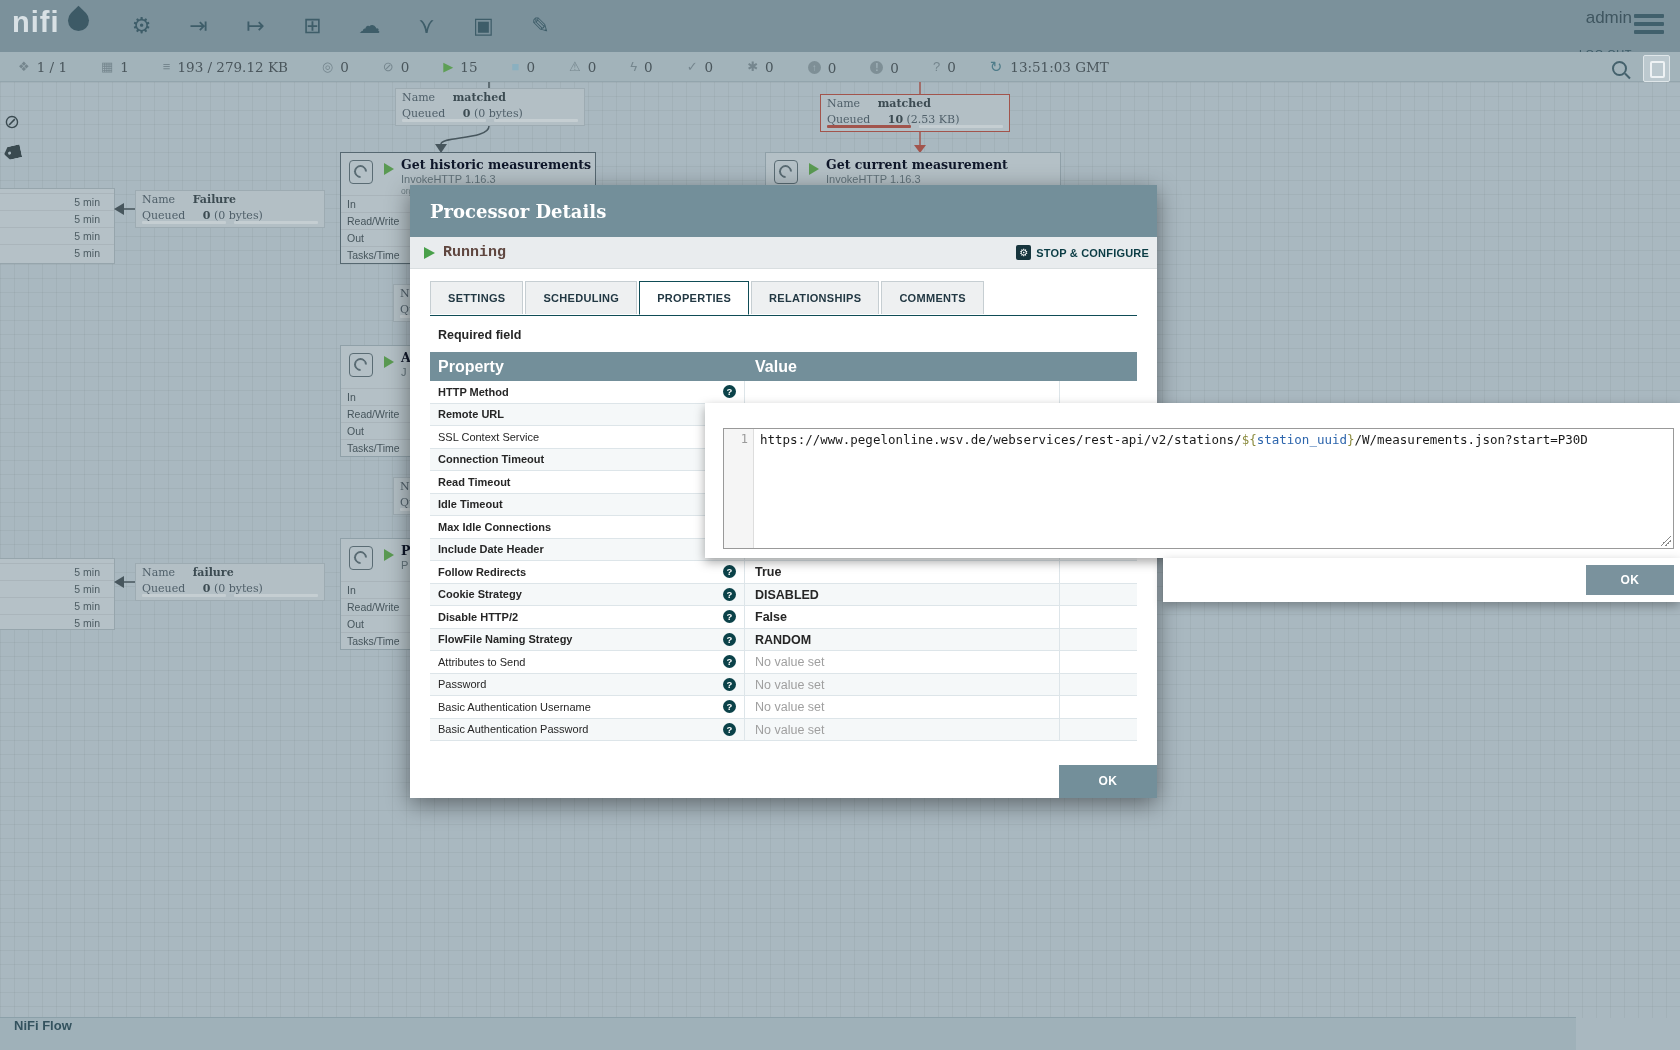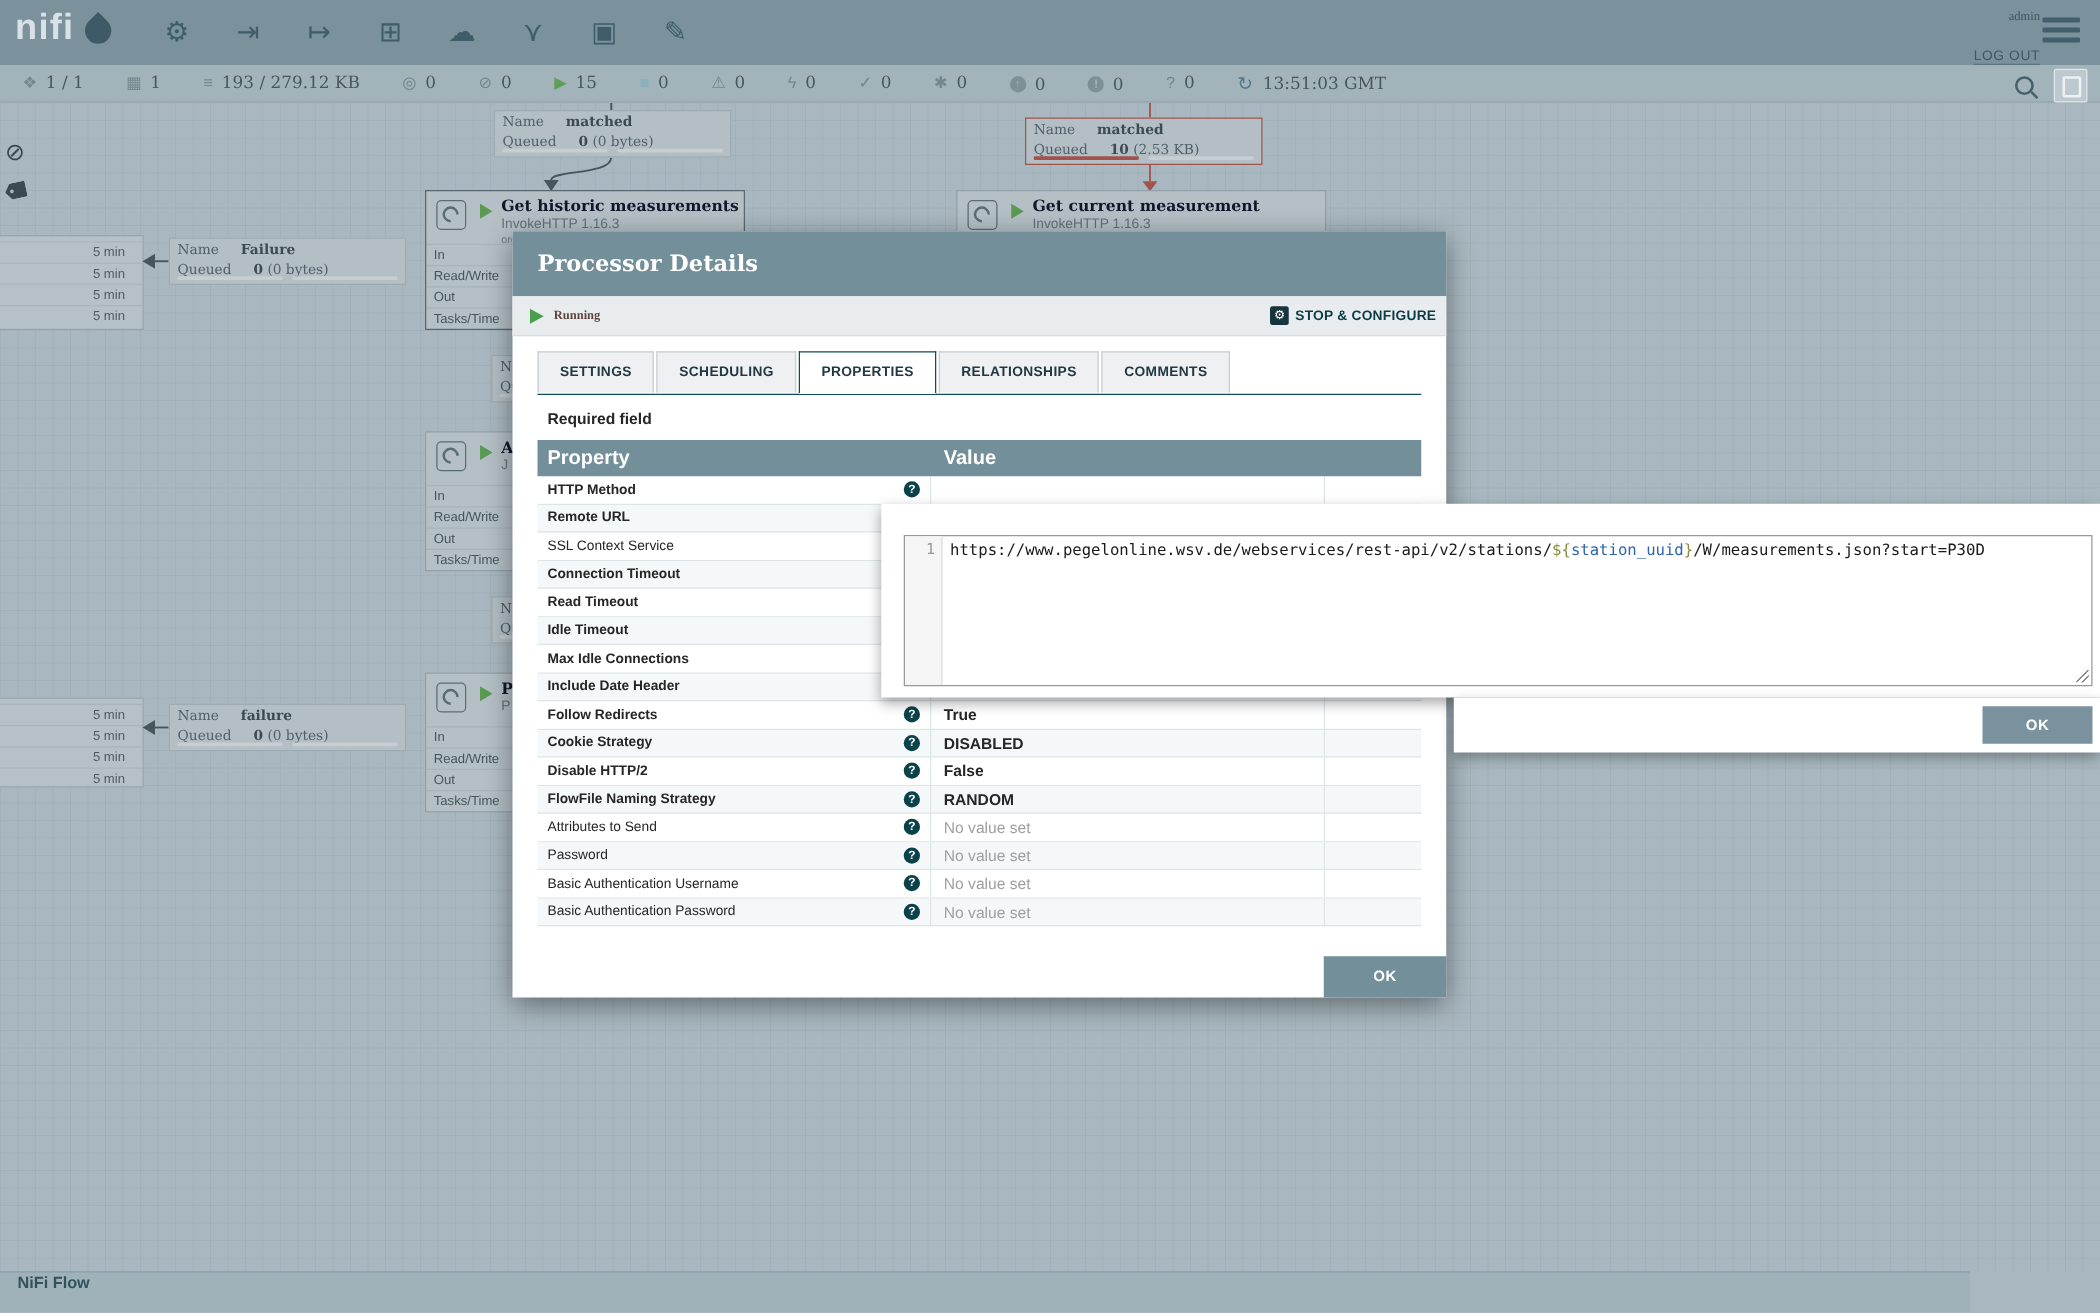--- a/index.html
+++ b/index.html
@@ -1,28 +1,28 @@
 <!DOCTYPE html>
 <html><head>
 <meta charset="utf-8">
 <style>
   html,body{margin:0;padding:0}
   body{width:1680px;height:1050px;overflow:hidden;position:relative;
        font-family:"Liberation Sans",sans-serif;background:#a9b8c0;-webkit-font-smoothing:antialiased}
 
   
   .topbar{position:absolute;left:0;top:0;width:1680px;height:52px;background:#7b919b;z-index:5}
-  .logo{position:absolute;left:12px;top:6px;display:flex;align-items:center}
+  .logo{position:absolute;left:12px;top:6px;display:flex;align-items:flex-start}
   .logo-text{font-size:29px;font-weight:bold;letter-spacing:1px;color:#d9e1e5}
   .droplet{width:21px;height:21px;background:#3d5a66;border-radius:0 50% 50% 50%;
            transform:rotate(45deg);margin-left:8px;margin-top:4px}
   .tb-icons{position:absolute;left:126px;top:10px;display:flex;gap:26px}
   .tb-ic{width:31px;height:31px;color:#3e5d69;font-size:22px;line-height:31px;text-align:center;cursor:grab}
   .user-block{position:absolute;right:48px;top:8px;text-align:right}
-  .user-name{font-size:10px;color:#3f5660;font-family:Liberation Serif, serif}
+  .user-name{font-size:17px;color:#3f5660;font-family:Liberation Sans, sans-serif}
   .logout{font-size:11px;color:#3c5a66;letter-spacing:.5px;margin-top:20px;border-bottom:1px solid rgba(60,90,102,.5);display:inline-block;cursor:pointer}
   .hamburger{position:absolute;right:16px;top:14px;width:30px;cursor:pointer}
   .hamburger div{height:4px;background:#41606c;border-radius:1px;margin-bottom:4px}
 
   
   .statusbar{position:absolute;left:0;top:52px;width:1680px;height:30px;background:#a2b3ba;
              border-bottom:1px solid #93a5ad;display:flex;align-items:center;padding-left:18px;box-sizing:border-box;z-index:5}
   .sb-item{display:inline-flex;align-items:center;margin-right:34px;white-space:nowrap}
   .sb-ic{font-size:13px;color:#75868e;margin-right:7px}
   .sb-ic.circled{width:13px;height:13px;border-radius:50%;background:#7e8f96;color:#a2b3ba;
@@ -78,21 +78,21 @@
                  border-top:1px solid #8ba0a9;z-index:5;display:flex;align-items:flex-start}
   .breadcrumb{margin-left:14px;font-size:13px;font-weight:bold;color:#33525e;cursor:pointer}
 
   
   .dialog{position:absolute;left:410px;top:185px;width:747px;height:613px;background:#fff;
           box-shadow:0 6px 22px rgba(0,0,0,.45);z-index:20}
   .dlg-header{height:52px;background:#738f9a;display:flex;align-items:center}
   .dlg-title{margin-left:20px;font-family:"DejaVu Serif",serif;font-weight:bold;font-size:18px;color:#fff}
   .dlg-status{height:31px;background:#e9ecee;border-bottom:1px solid #d9dee0;display:flex;align-items:center;padding:0 14px;position:relative}
   .run-tri{width:0;height:0;border-left:11px solid #49a04a;border-top:6.5px solid transparent;border-bottom:6.5px solid transparent;margin-right:8px}
-  .run-text{font-family:Liberation Serif, serif;font-weight:bold;font-size:10px;color:#5f463f}
+  .run-text{font-family:Liberation Mono, monospace;font-weight:bold;font-size:15px;color:#5f463f}
   .stopcfg{position:absolute;right:8px;display:flex;align-items:center;cursor:pointer}
   .stopcfg-ic{width:15px;height:15px;background:#17353d;border-radius:2px;color:#fff;font-size:10px;
               line-height:15px;text-align:center;margin-right:5px}
   .stopcfg-tx{font-size:11px;font-weight:bold;color:#0b3c44;letter-spacing:.2px}
   .tabs{position:absolute;left:20px;right:20px;top:96px;display:flex;border-bottom:1px solid #0f4c56;height:34px}
   .tab{height:33px;line-height:33px;padding:0 17px;margin-right:2px;background:#eef0f1;
        border:1px solid #c6ced2;border-bottom:none;font-size:11px;font-weight:bold;color:#223843;
        letter-spacing:.3px;cursor:pointer;box-sizing:border-box}
   .tab.active{background:#fff;border:1px solid #0f4c56;border-bottom:1px solid #fff;margin-bottom:-1px;height:34px}
   .req-note{position:absolute;left:28px;top:143px;font-size:12.5px;font-weight:bold;color:#262626}

